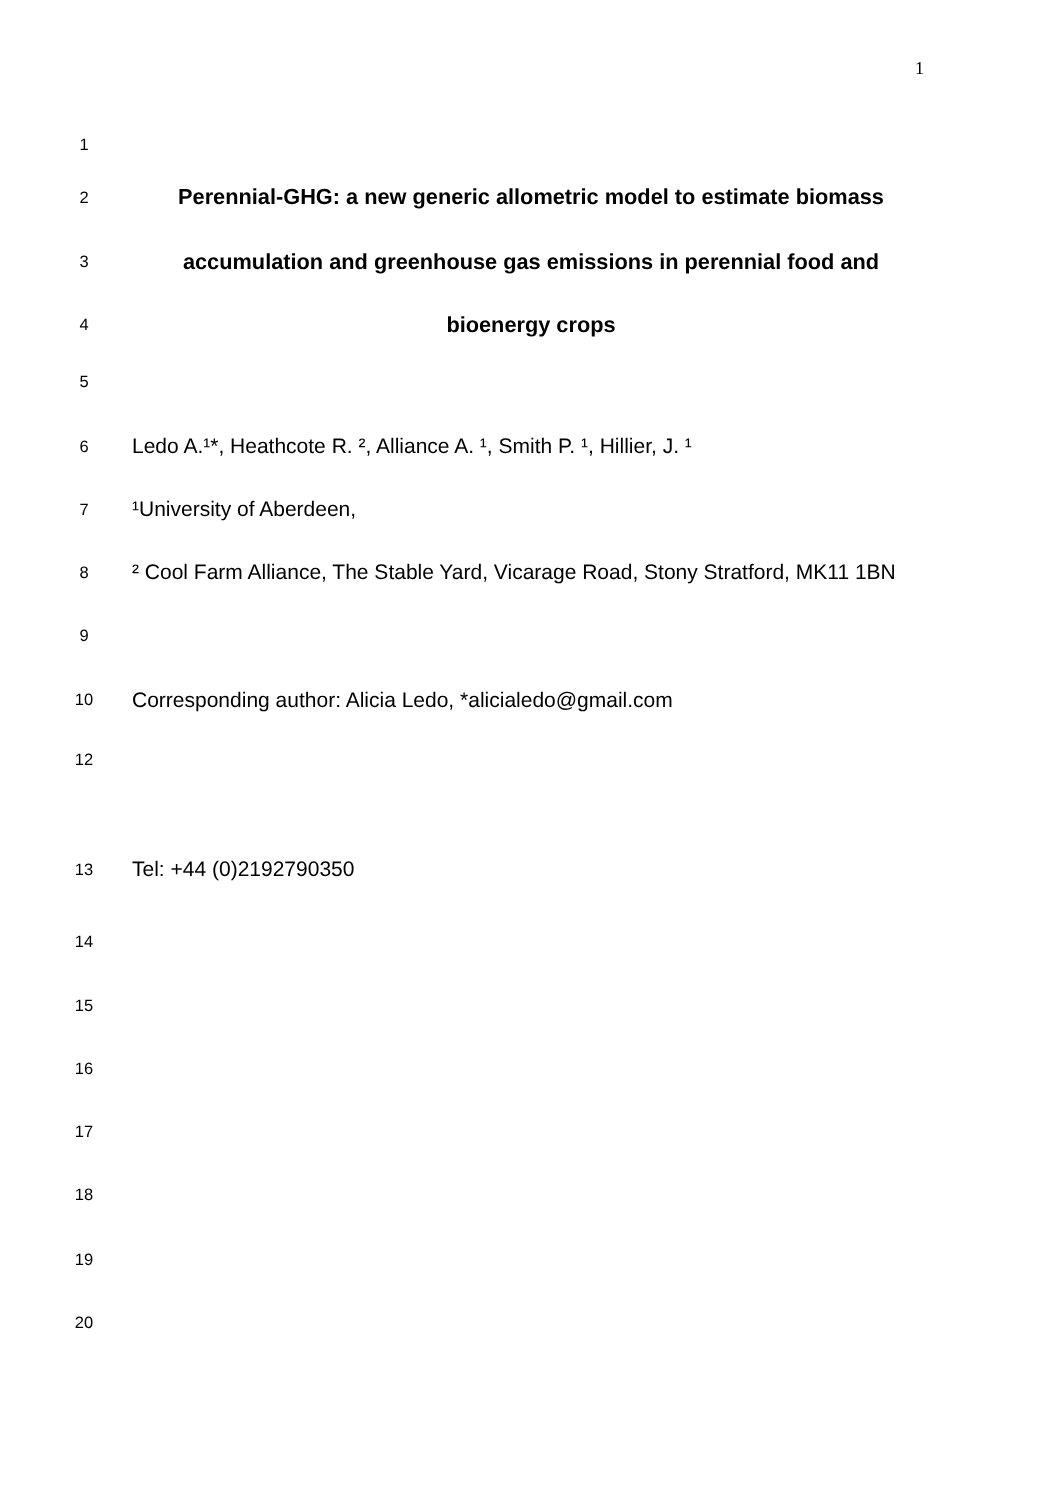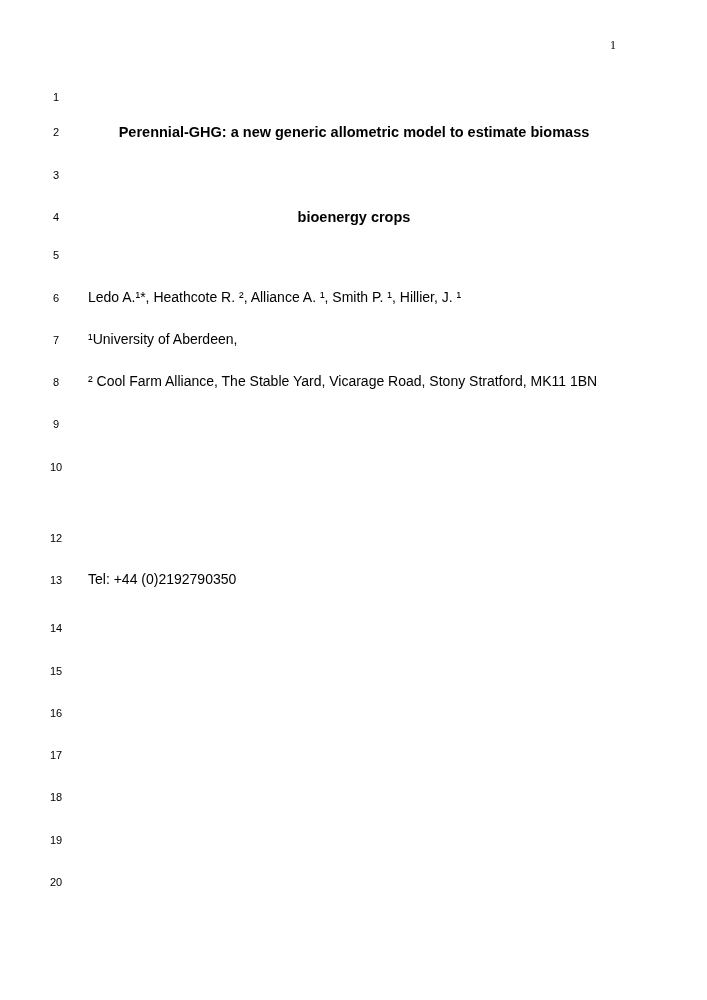--- a/index.html
+++ b/index.html
@@ -57,20 +57,21 @@
     <span class="ltext"></span>
   </div>
 
   <div class="row title" style="top:123px">
     <span class="lnum">2</span>
     <span class="ltext">Perennial-GHG: a new generic allometric model to estimate biomass</span>
   </div>
 
   <div class="row title" style="top:166px">
     <span class="lnum">3</span>
+    <span class="ltext">accumulation and greenhouse gas emissions in perennial food and</span>
   </div>
 
   <div class="row title" style="top:208px">
     <span class="lnum">4</span>
     <span class="ltext">bioenergy crops</span>
   </div>
 
   <div class="row" style="top:246px">
     <span class="lnum">5</span>
     <span class="ltext"></span>
@@ -91,24 +92,25 @@
     <span class="ltext">² Cool Farm Alliance, The Stable Yard, Vicarage Road, Stony Stratford, MK11 1BN</span>
   </div>
 
   <div class="row" style="top:415px">
     <span class="lnum">9</span>
     <span class="ltext"></span>
   </div>
 
   <div class="row" style="top:458px">
     <span class="lnum">10</span>
+    <span class="ltext">Corresponding author: Alicia Ledo, *alicialedo@gmail.com</span>
   </div>
 
 
-  <div class="row" style="top:529px">
+  <div class="row" style="top:498px">
     <span class="lnum">12</span>
   </div>
 
   <div class="row" style="top:571px">
     <span class="lnum">13</span>
     <span class="ltext">Tel: +44 (0)2192790350</span>
   </div>
 
   <div class="row" style="top:619px">
     <span class="lnum">14</span>

